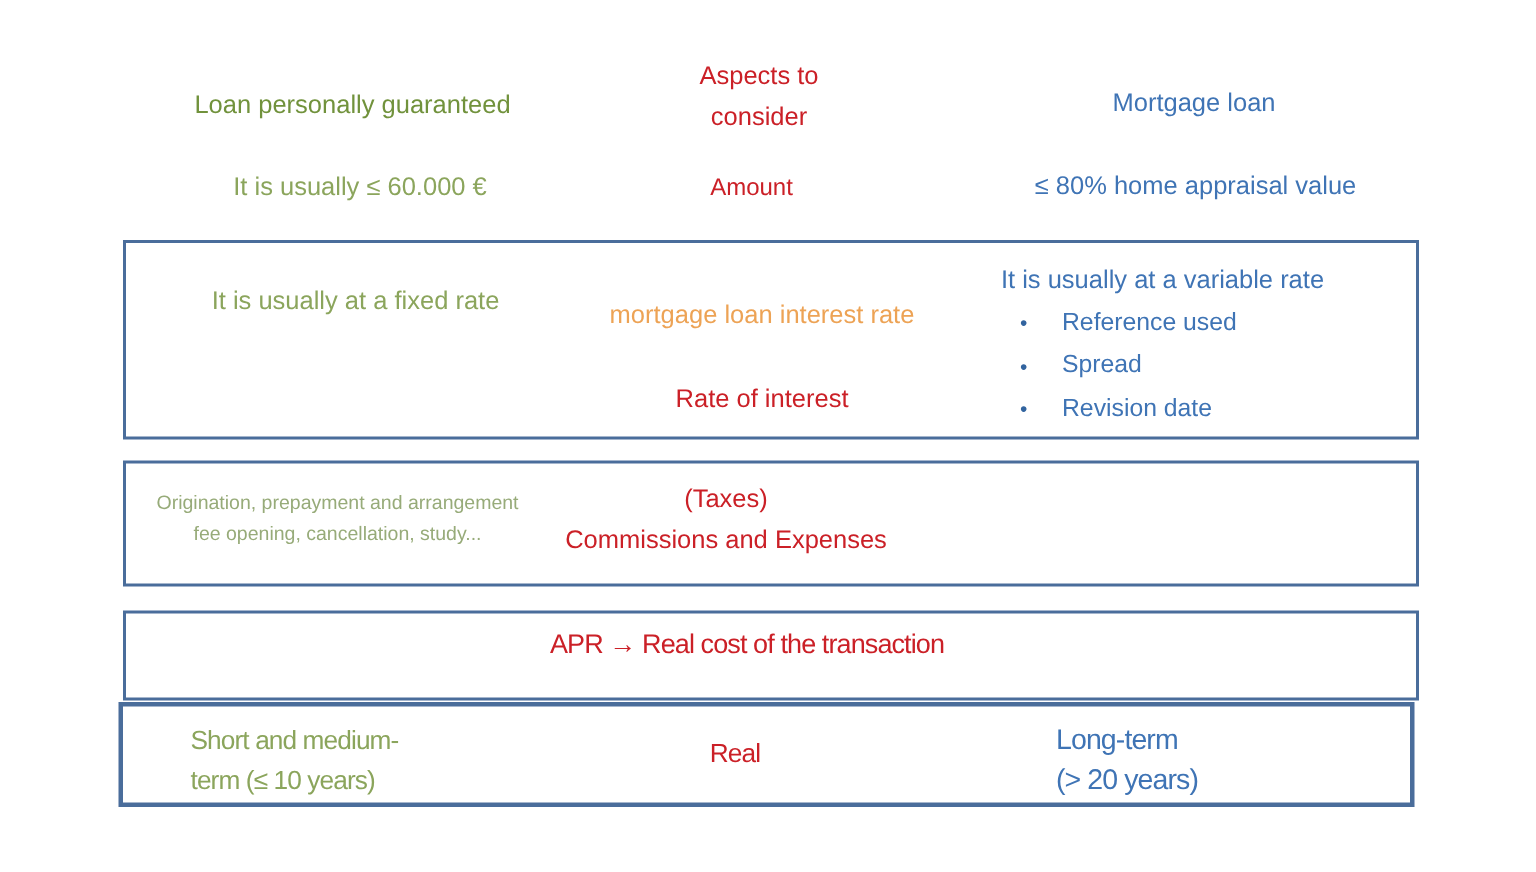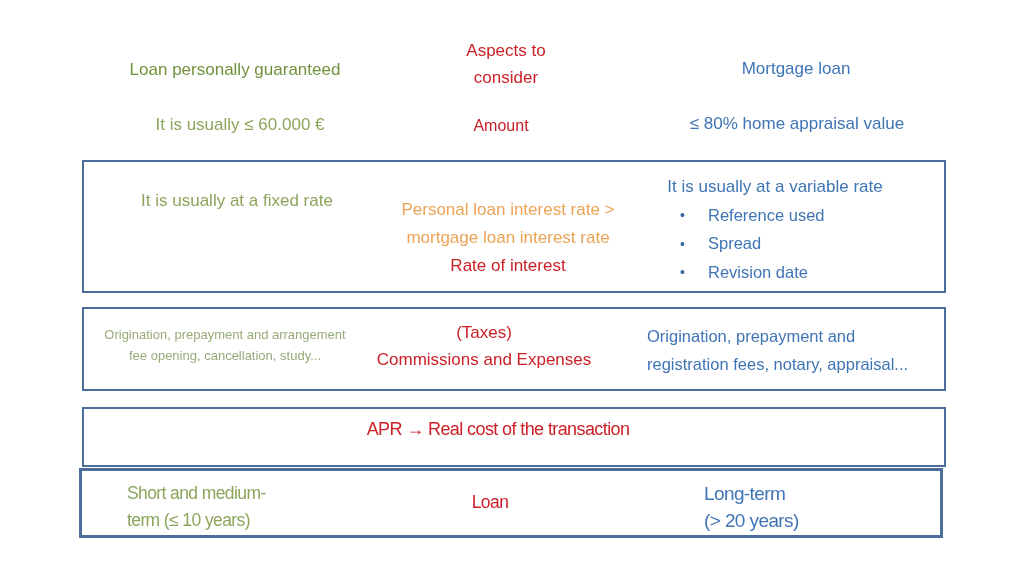--- a/index.html
+++ b/index.html
@@ -76,21 +76,20 @@
   <div class="abs cx bold blue hdr-right">Mortgage loan</div>
 
   <div class="abs cx green amt-left">It is usually ≤ 60.000 €</div>
   <div class="abs cx red amt-mid">Amount</div>
   <div class="abs cx blue amt-right">≤ 80% home appraisal value</div>
 
   <div class="box box-interest">
     <div class="abs cx green b1-left">It is usually at a fixed rate</div>
 
     <div class="abs cx center orange b1-cmp">
-      <div>Personal loan interest rate &gt;</div>
       <div>mortgage loan interest rate</div>
     </div>
 
     <div class="abs cx red b1-aspect">Rate of interest</div>
 
     <div class="abs cx blue b1-rtitle">It is usually at a variable rate</div>
 
     <div class="abs blue b1-bullets">
       <div class="bullet-row">
         <span class="bullet-dot">•</span>
@@ -111,37 +110,33 @@
     <div class="abs cx center green-m b2-left">
       <div>Origination, prepayment and arrangement</div>
       <div>fee opening, cancellation, study...</div>
     </div>
 
     <div class="abs cx center red b2-aspect">
       <div>(Taxes)</div>
       <div>Commissions and Expenses</div>
     </div>
 
-    <div class="abs blue b2-right">
-      <div>Origination, prepayment and</div>
-      <div>registration fees, notary, appraisal...</div>
-    </div>
   </div>
 
   <div class="box box-apr">
     <div class="abs cx red cond b3-text">APR → Real cost of the transaction</div>
   </div>
 
   <div class="box box-term">
     <div class="abs green cond b4-left">
       <div>Short and medium-</div>
       <div>term (≤ 10 years)</div>
     </div>
 
-    <div class="abs cx red cond b4-aspect">Loan</div>
+    <div class="abs cx red cond b4-aspect">Real</div>
 
     <div class="abs blue cond b4-right">
       <div>Long-term</div>
       <div>(&gt; 20 years)</div>
     </div>
   </div>
 
 </div>
 
 </body></html>

